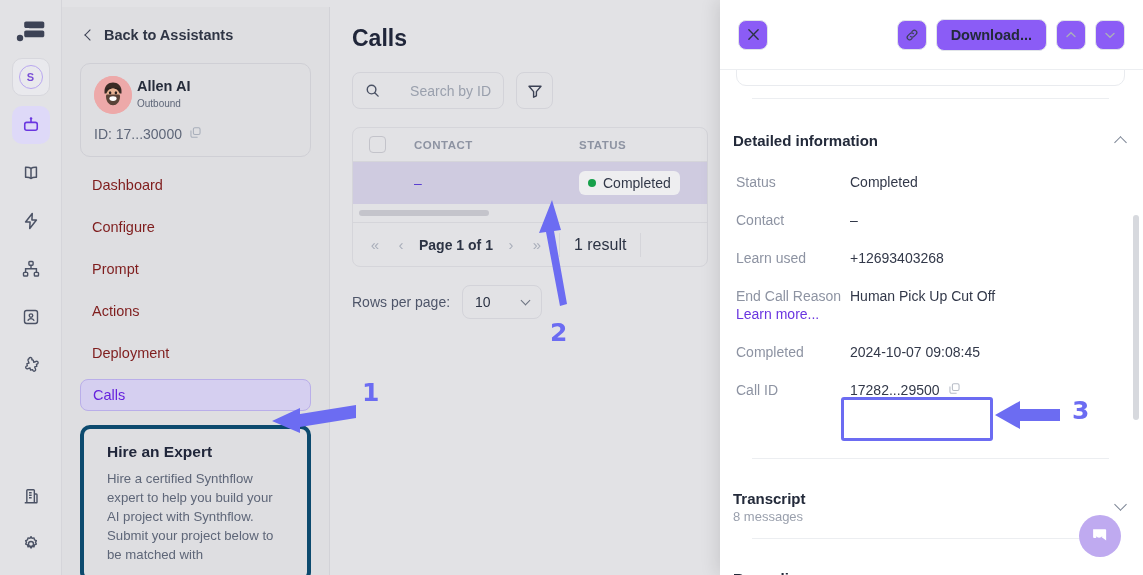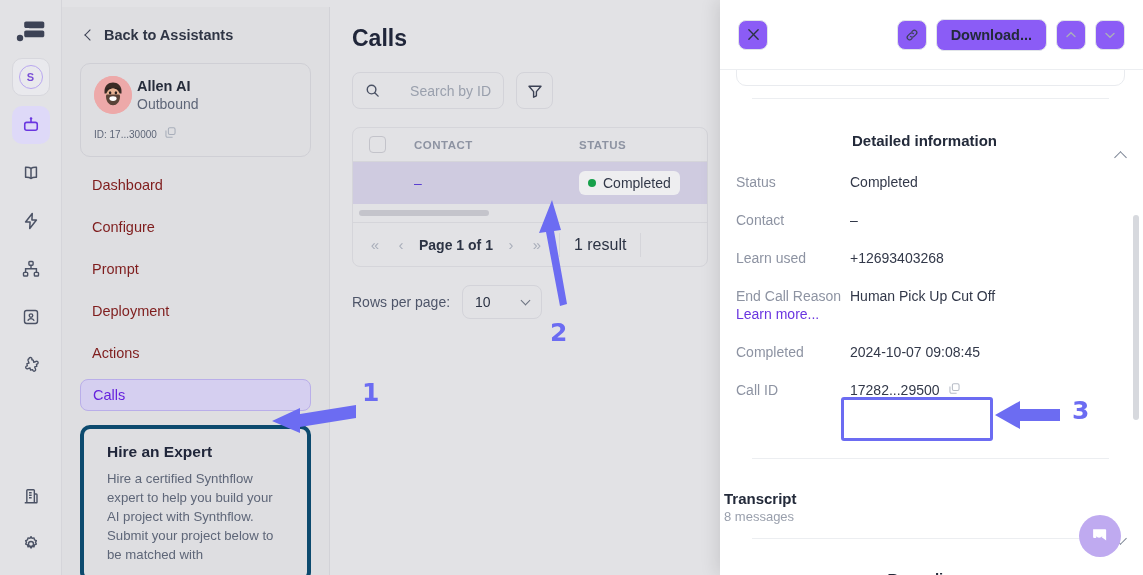--- a/index.html
+++ b/index.html
@@ -52,23 +52,23 @@
   .assistant-card {
     border: 1px solid #cfcfd5; border-radius: 10px;
     padding: 12px 13px 13px 13px; background: transparent;
   }
   .assistant-top { display: flex; align-items: center; gap: 5px; }
   .assist-avatar {
     width: 38px; height: 38px; border-radius: 50%;
     background: #eda9a9; position: relative; overflow: hidden; flex: none;
   }
   .assist-name { font-size: 14.5px; font-weight: 700; color: #262c3b; line-height: 17px; }
-  .assist-type { font-size: 14px; color: #5e6678; line-height: 18px; }
+  .assist-type { font-size: 10px; color: #5e6678; line-height: 18px; }
   .assist-id-row { display: flex; align-items: center; gap: 7px; margin-top: 11px; }
-  .assist-id { font-size: 10px; color: #5e6678; }
+  .assist-id { font-size: 14px; color: #5e6678; }
 
   .nav { margin-top: 12px; }
   .nav-item {
     height: 32px; display: flex; align-items: center;
     padding: 0 12px; border-radius: 8px; margin-bottom: 10px;
     font-size: 14.5px; color: #7f1d1d;
   }
   .nav-item.active {
     background: #d5cff0; border: 1px solid #b9aee9; color: #6622dd; font-weight: 400;
   }
@@ -160,21 +160,21 @@
   .ibtn.dl { height: 32px; padding: 0 14px; font-size: 14.5px; font-weight: 700; color: #232a3a; }
   .head-right { margin-left: auto; display: flex; align-items: center; gap: 9px; }
 
   .drawer-body { position: absolute; top: 70px; left: 0; right: 0; bottom: 0; overflow: hidden; }
   .cut-card {
     position: absolute; top: -34px; left: 16px; right: 18px; height: 50px;
     border: 1px solid #e9ebef; border-radius: 10px;
   }
   .hr { height: 1px; background: #eceef1; margin: 0 16px; }
   .section-head {
-    display: flex; align-items: center; padding: 16px 18px 12px 4px; flex-direction: column;
+    display: flex; align-items: center; padding: 16px 18px 12px 13px;
   }
   .section-title { font-size: 15px; font-weight: 700; color: #232a3a; }
   .section-sub { font-size: 13px; color: #9aa0ad; margin-top: 2px; }
   .chev-up-sm { width: 9px; height: 9px; border-left: 1.7px solid #7b8494; border-top: 1.7px solid #7b8494; transform: rotate(45deg); margin-top: 4px; }
   .chev-dn-sm { width: 9px; height: 9px; border-right: 1.7px solid #7b8494; border-bottom: 1.7px solid #7b8494; transform: rotate(45deg); margin-bottom: 4px; }
 
   .kv { display: flex; padding: 0 16px; margin-bottom: 22px; align-items: flex-start; }
   .k { width: 114px; font-size: 14px; color: #8d93a2; flex: none; }
   .k .learn { display: block; color: #6a36e0; margin-top: 2px; }
   .v { font-size: 14px; color: #323849; display: flex; align-items: center; gap: 8px; }
@@ -306,22 +306,22 @@
               <path d="M10.6 13.8H4.2a1.8 1.8 0 0 1-1.8-1.8V5.6"></path>
           </svg>
         </span>
       </div>
     </div>
 
     <div class="nav">
       <div class="nav-item">Dashboard</div>
       <div class="nav-item">Configure</div>
       <div class="nav-item">Prompt</div>
+      <div class="nav-item">Actions</div>
       <div class="nav-item">Deployment</div>
-      <div class="nav-item">Actions</div>
       <div class="nav-item active">Calls</div>
     </div>
 
     <div class="expert-card">
       <div class="expert-title">Hire an Expert</div>
       <div class="expert-body">Hire a certified Synthflow expert to help you build your AI project with Synthflow. Submit your project below to be matched with</div>
     </div>
   </div>
 
   <div class="main">

